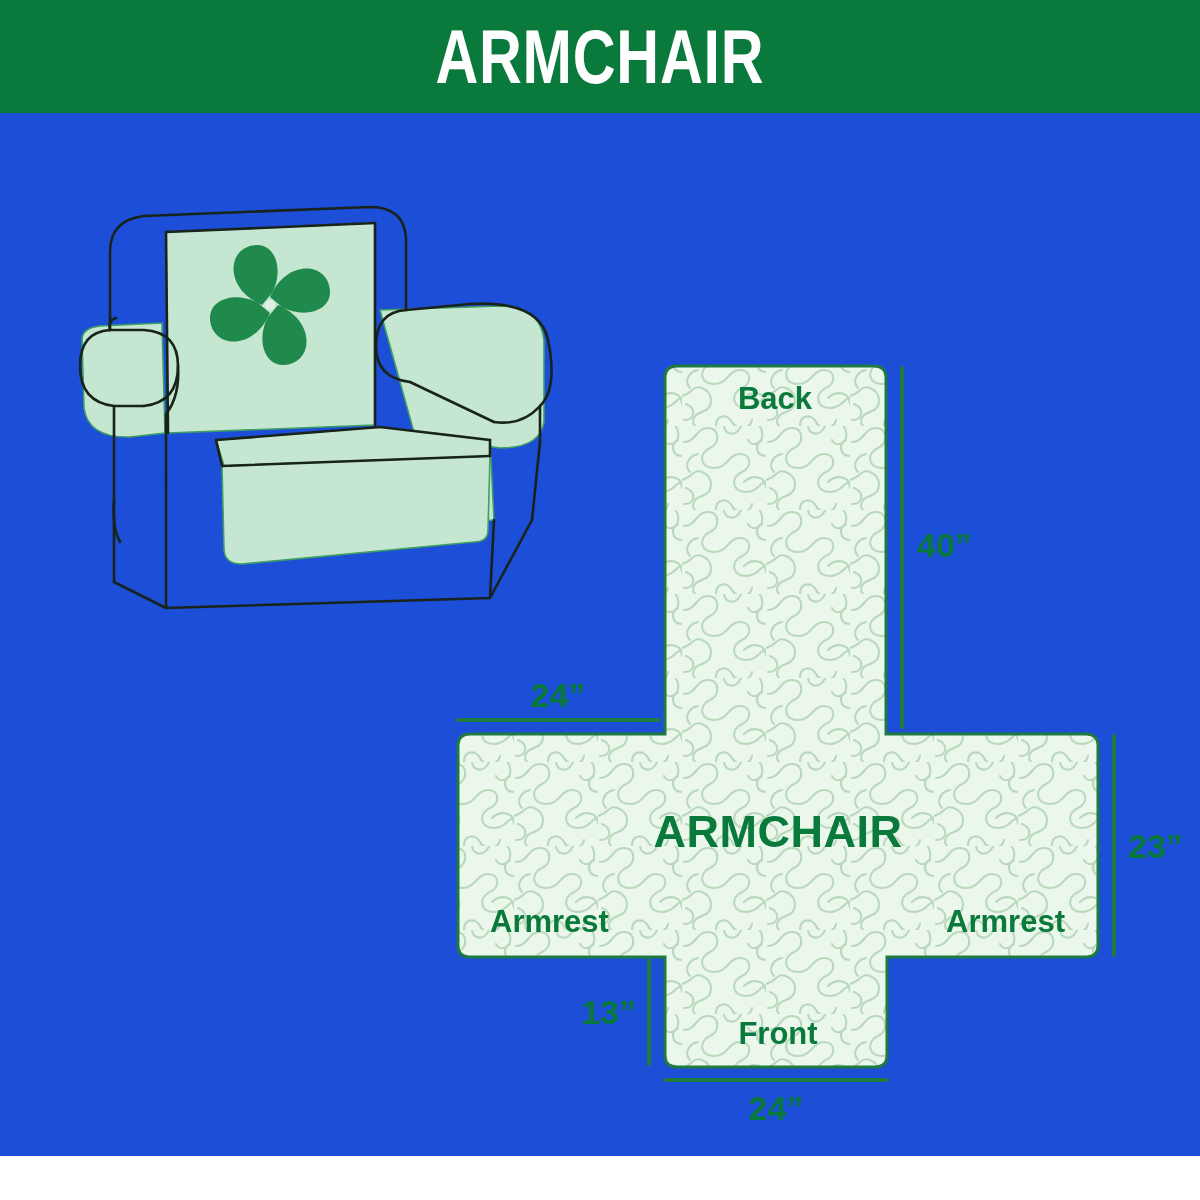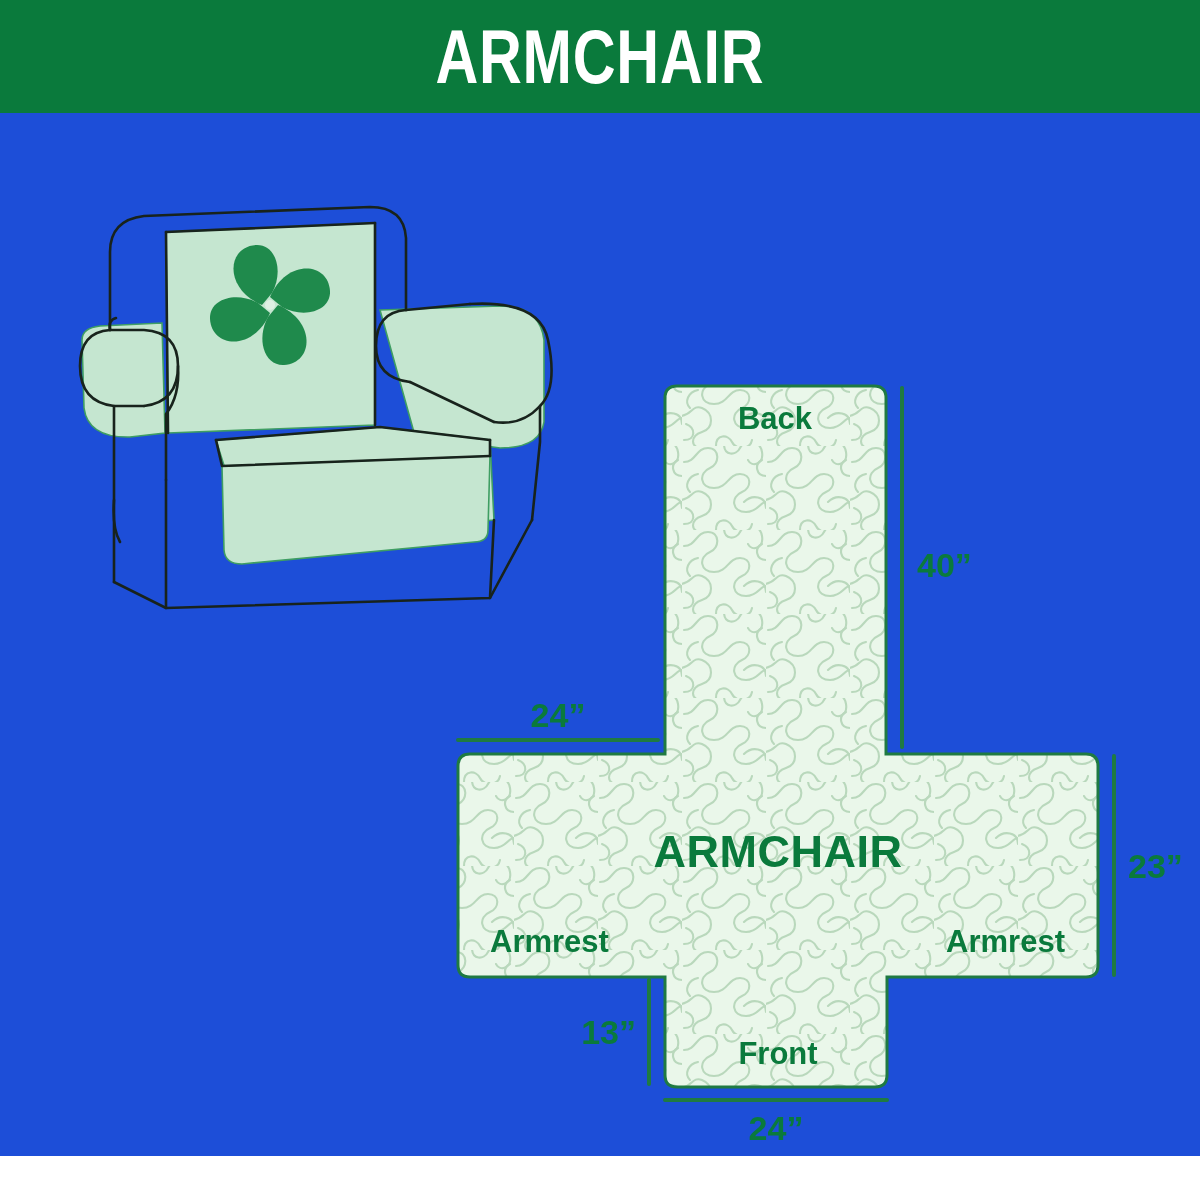--- a/index.html
+++ b/index.html
@@ -50,21 +50,21 @@
     top: 190px;
     width: 540px;
     height: 460px;
   }
   #chair-illustration svg { display: block; width: 100%; height: 100%; }
 
   
   #pattern-diagram {
     position: absolute;
     left: 430px;
-    top: 362px;
+    top: 342px;
     width: 760px;
     height: 790px;
   }
   #pattern-diagram svg { display: block; width: 100%; height: 100%; }
 
   .dim-text {
     font-family: "Liberation Sans", sans-serif;
     font-size: 34px;
     font-weight: bold;
     fill: #0a7a3c;

